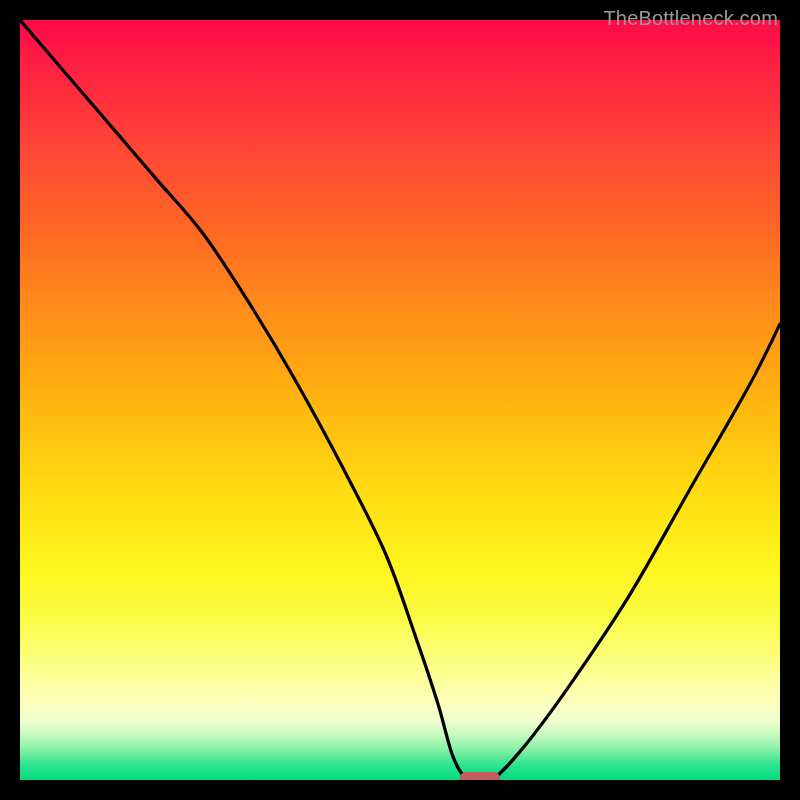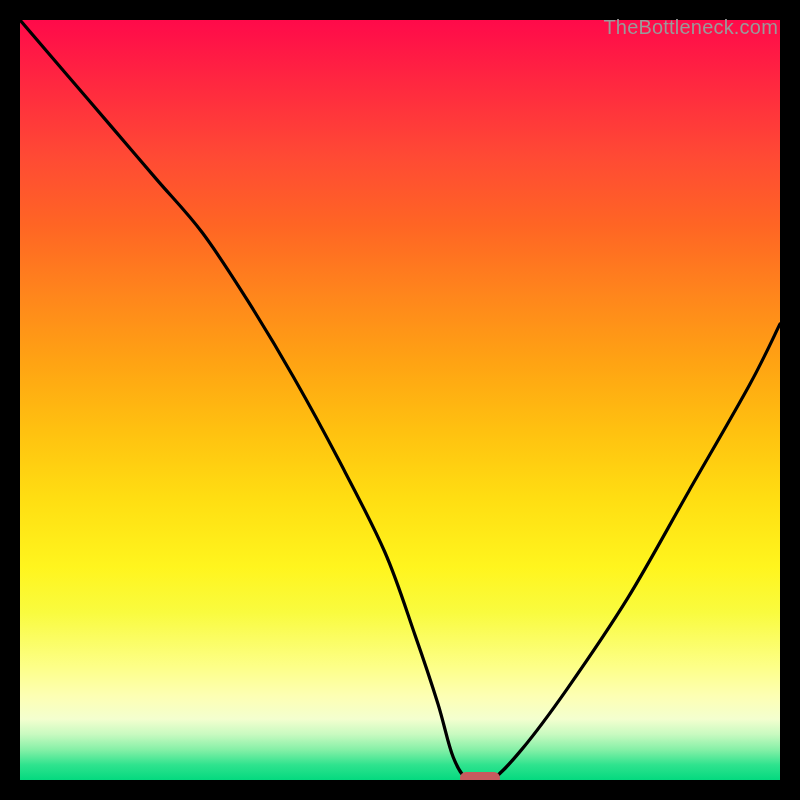--- a/index.html
+++ b/index.html
@@ -54,21 +54,21 @@
     width: 100%;
     height: 100%;
   }
   .marker {
     position: absolute;
     background: #c75a5e;
     border-radius: 999px;
   }
   .watermark {
     position: absolute;
-    top: 16px;
+    top: 7px;
     right: 22px;
     color: #9a9a9a;
     font-size: 20px;
     letter-spacing: 0.2px;
     user-select: none;
     text-align: right;
   }
 </style>
 </head>
 <body>

